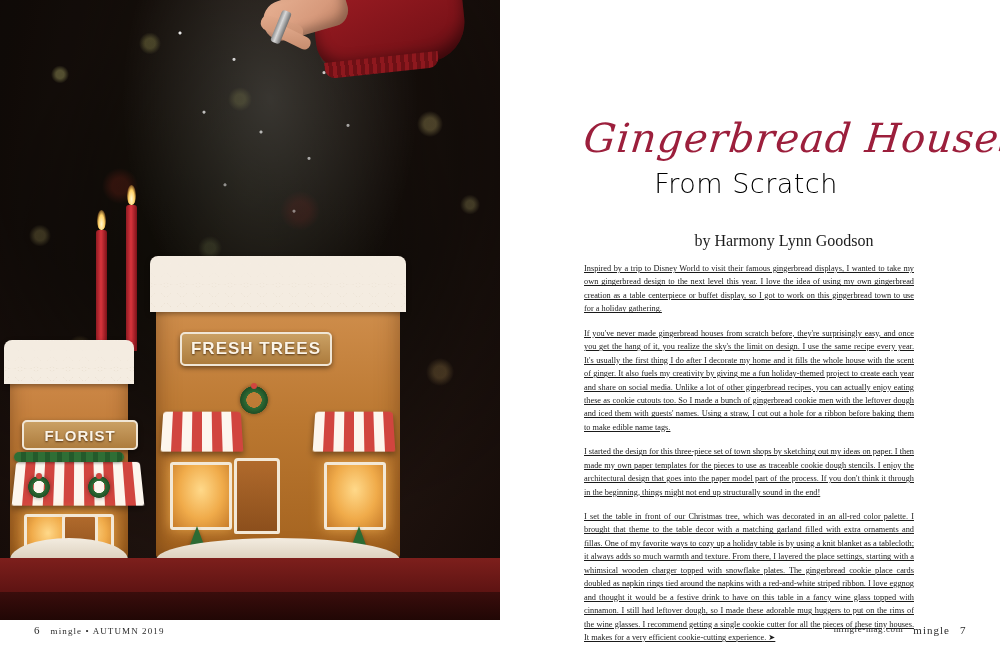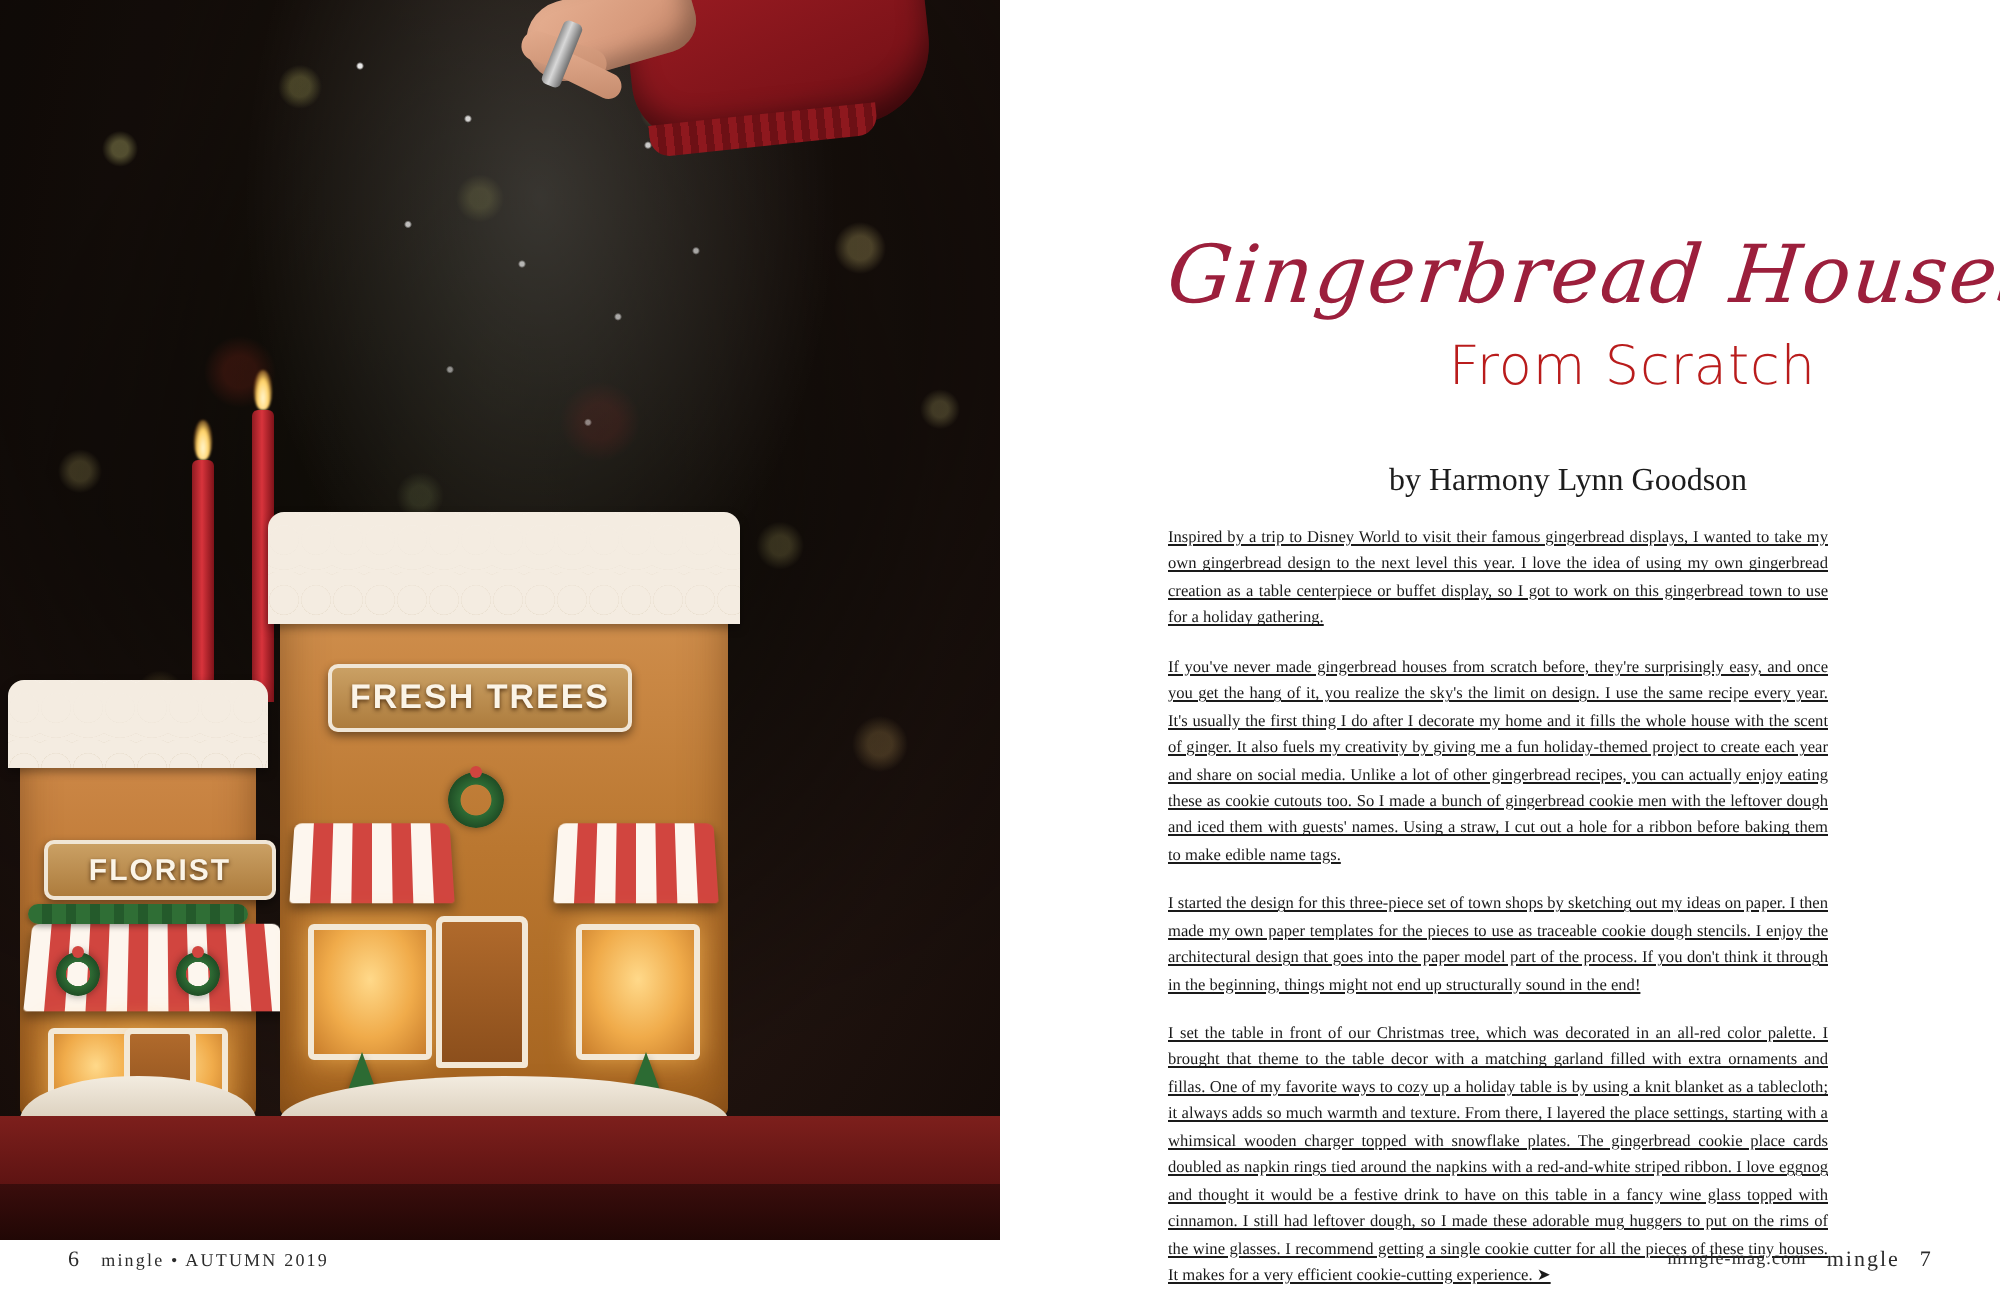--- a/index.html
+++ b/index.html
@@ -162,24 +162,25 @@
     border-radius: 4px;
     box-shadow: inset 0 0 18px rgba(80,40,10,0.5);
   }
   .bakery {
     right: 14px; bottom: 0; width: 130px; height: 182px;
     background: linear-gradient(180deg, #cd883f 0%, #b5702c 55%, #9f5e1d 100%);
     border-radius: 4px;
     box-shadow: inset 0 0 18px rgba(80,40,10,0.5);
   }
   .center {
-    left: 140px; bottom: 0; width: 224px; height: 268px;
+    left: 156px; bottom: 0; width: 196px; height: 268px;
     background: linear-gradient(180deg, #d29150 0%, #ba7730 50%, #a4631f 100%);
     border-radius: 4px;
     box-shadow: inset 0 0 22px rgba(80,40,10,0.5);
+    padding-left: 48px;
   }
 
   
   .roof-ice {
     position: absolute;
     left: -6px; right: -6px; top: -28px; height: 44px;
     background:
       repeating-radial-gradient(circle at 8px 14px, #f4ece1 0 7px, rgba(244,236,225,0) 7.5px) ,
       linear-gradient(180deg, #f6efe6, #e8ddcd);
     background-size: 16px 30px, 100% 100%;
@@ -312,22 +313,23 @@
     line-height: 1;
     white-space: nowrap;
     transform: skewX(-6deg);
   }
   .title-sub {
     margin-top: 10px;
     margin-right: 76px;
     font-family: "DejaVu Sans", sans-serif;
     font-weight: 300;
     font-size: 27px;
-    color: #b91c1c;
+    color: #000000;
     letter-spacing: 0.5px;
+    text-align: center;
   }
   .byline {
     position: absolute;
     left: 84px; top: 232px; width: 400px;
     text-align: center;
     font-family: "Liberation Serif", serif;
     font-size: 16px;
     color: #1c1c1c;
   }
   .body {

